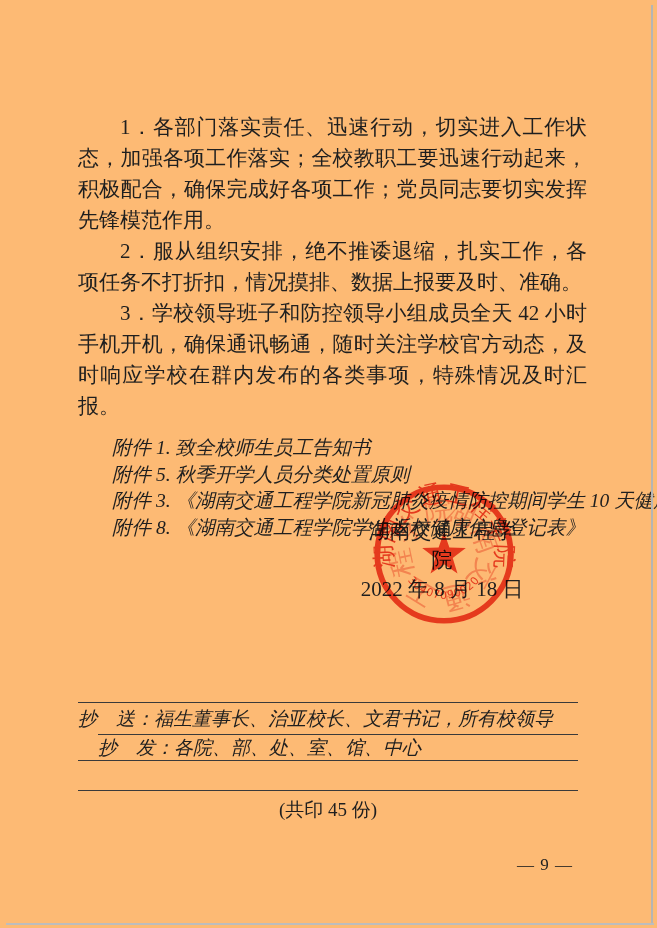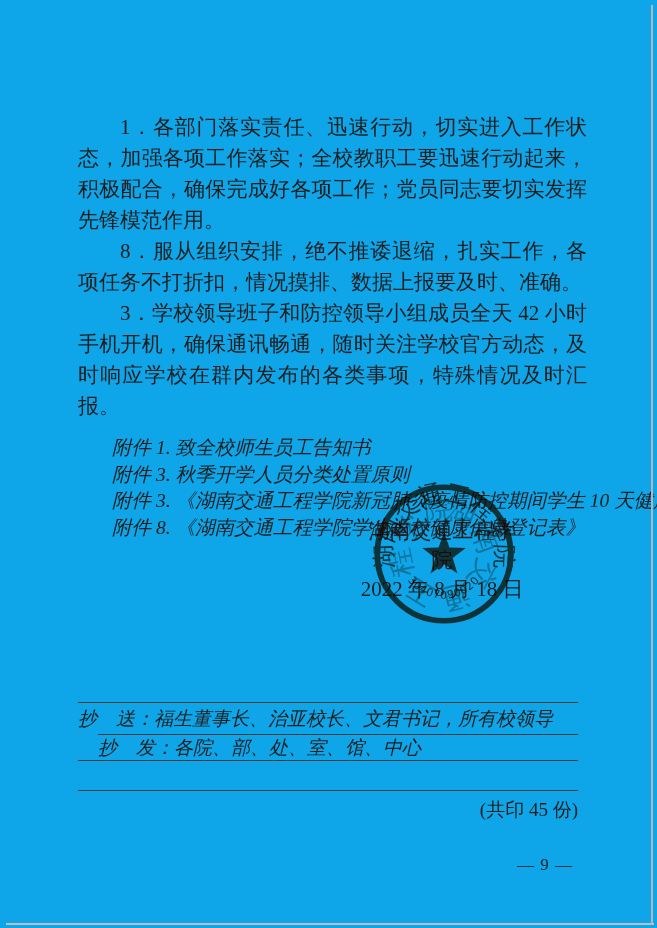--- a/index.html
+++ b/index.html
@@ -5,21 +5,21 @@
   html, body {
     margin: 0;
     padding: 0;
     background: #ffffff;
     font-family: "Liberation Serif", "DejaVu Serif", serif;
   }
   .page {
     position: relative;
     width: 657px;
     height: 928px;
-    background: #0ea5e9;
+    background: #fdba74;
     overflow: hidden;
     color: #1f1f1f;
   }
   
   .edge-right {
     position: absolute;
     left: 651px;
     top: 5px;
     width: 2px;
     height: 920px;
@@ -107,48 +107,48 @@
   .f-row3 {
     border-top: 1.5px solid #3a3a3a;
     border-bottom: 1.5px solid #3a3a3a;
     height: 29px;
     line-height: 29px;
     display: flex;
     justify-content: space-between;
     white-space: nowrap;
   }
   .copies {
-    text-align: right;
+    text-align: center;
     padding-top: 6px;
   }
   
   .pageno {
     position: absolute;
     left: 510px;
     top: 855px;
     width: 70px;
     text-align: center;
     font-size: 17px;
     letter-spacing: 1px;
   }
 </style>
 </head>
 <body>
 
 <div class="page">
 
   <div class="doc-body">
     <p>1．各部门落实责任、迅速行动，切实进入工作状态，加强各项工作落实；全校教职工要迅速行动起来，积极配合，确保完成好各项工作；党员同志要切实发挥先锋模范作用。</p>
-    <p>8．服从组织安排，绝不推诿退缩，扎实工作，各项任务不打折扣，情况摸排、数据上报要及时、准确。</p>
+    <p>2．服从组织安排，绝不推诿退缩，扎实工作，各项任务不打折扣，情况摸排、数据上报要及时、准确。</p>
     <p>3．学校领导班子和防控领导小组成员全天 42 小时手机开机，确保通讯畅通，随时关注学校官方动态，及时响应学校在群内发布的各类事项，特殊情况及时汇报。</p>
   </div>
 
   <div class="attachments">
     <div class="att">附件 1. 致全校师生员工告知书</div>
-    <div class="att">附件 3. 秋季开学人员分类处置原则</div>
+    <div class="att">附件 5. 秋季开学人员分类处置原则</div>
     <div class="att">附件 3. 《湖南交通工程学院新冠肺炎疫情防控期间学生 10 天健康登记表》</div>
     <div class="att">附件 8. 《湖南交通工程学院学生返校健康信息登记表》</div>
   </div>
 
   <div class="signature">
     <div>湖南交通工程学院</div>
     <div>2022 年 8 月 18 日</div>
   </div>
 
   <svg class="seal" viewBox="0 0 140 140" xmlns="http://www.w3.org/2000/svg">

